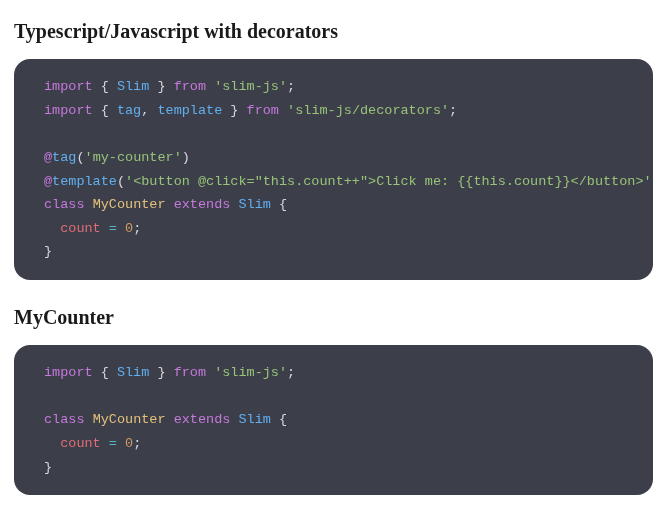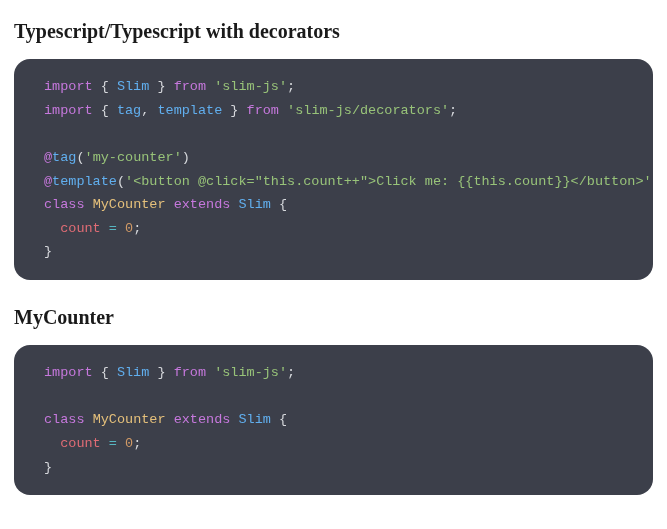--- a/index.html
+++ b/index.html
@@ -37,21 +37,21 @@
   .tok-dec  { color: #61afef; } 
   .tok-at   { color: #c678dd; } 
   .tok-prop { color: #e06c75; } 
   .tok-op   { color: #56b6c2; } 
   .tok-num  { color: #d19a66; } 
   .tok-par  { color: #d6d8dc; } 
 </style>
 </head>
 <body>
 
-<h3 class="heading">Typescript/Typescript with decorators</h3>
+<h3 class="heading">Typescript/Javascript with decorators</h3>
 <div class="codeblock"><span class="tok-kw">import</span> <span class="tok-pun">{ </span><span class="tok-id">Slim</span><span class="tok-pun"> }</span> <span class="tok-kw">from</span> <span class="tok-str">'slim-js'</span><span class="tok-pun">;</span>
 <span class="tok-kw">import</span> <span class="tok-pun">{ </span><span class="tok-id">tag</span><span class="tok-pun">, </span><span class="tok-id">template</span><span class="tok-pun"> }</span> <span class="tok-kw">from</span> <span class="tok-str">'slim-js/decorators'</span><span class="tok-pun">;</span>
 
 <span class="tok-at">@</span><span class="tok-dec">tag</span><span class="tok-par">(</span><span class="tok-str">'my-counter'</span><span class="tok-par">)</span>
 <span class="tok-at">@</span><span class="tok-dec">template</span><span class="tok-par">(</span><span class="tok-str">'&lt;button @click="this.count++"&gt;Click me: {{this.count}}&lt;/button&gt;'</span><span class="tok-par">)</span>
 <span class="tok-kw">class</span> <span class="tok-cls">MyCounter</span> <span class="tok-kw">extends</span> <span class="tok-id">Slim</span> <span class="tok-pun">{</span>
   <span class="tok-prop">count</span> <span class="tok-op">=</span> <span class="tok-num">0</span><span class="tok-pun">;</span>
 <span class="tok-pun">}</span></div>
 
 <h3 class="heading">MyCounter</h3>

